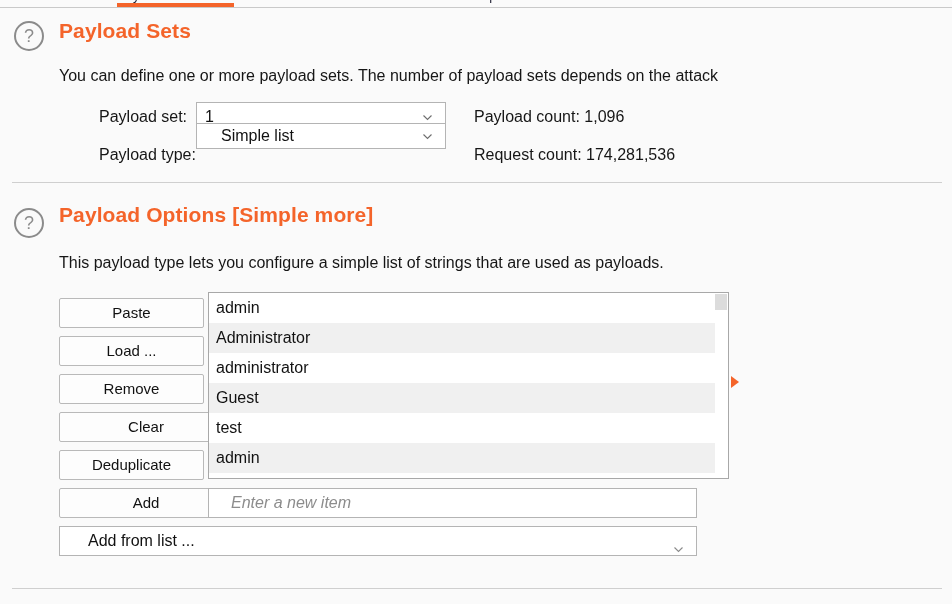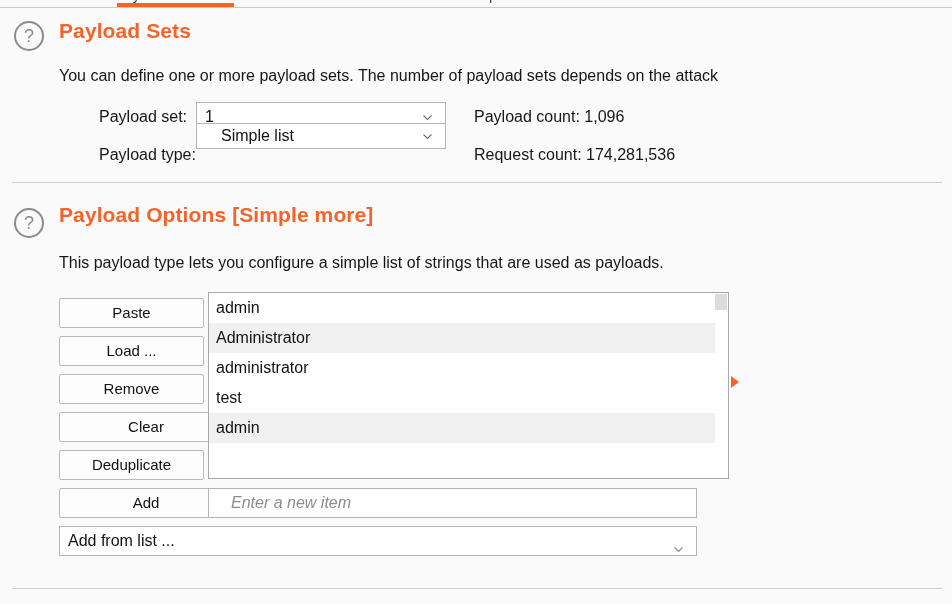--- a/index.html
+++ b/index.html
@@ -213,21 +213,21 @@
     overflow: hidden;
   }
 
   .wide-combo {
     position: absolute;
     box-sizing: border-box;
     background: #ffffff;
     border: 1px solid #b4b4b4;
     font-size: 16px;
     color: #111;
-    padding-left: 8px;
+    padding-left: 28px;
     line-height: 28px;
     white-space: nowrap;
     overflow: hidden;
   }
   .wide-combo .chev {
     position: absolute;
     right: 12px;
     top: 50%;
     margin-top: -5px;
     width: 11px; height: 11px;
@@ -293,20 +293,21 @@
   <button class="btn" style="left:59px; top:183px; width:145px; height:30px;">Remove</button>
   <button class="btn" style="left:59px; top:221px; width:174px; height:30px;">Clear</button>
   <button class="btn" style="left:59px; top:259px; width:145px; height:30px;">Deduplicate</button>
   <button class="btn" style="left:59px; top:297px; width:174px; height:30px;">Add</button>
 
   <div class="listbox" style="left:208px; top:101px; width:521px; height:187px;">
     <div class="listbox-rows" id="payload-rows">
         <div class="list-row">admin</div>
         <div class="list-row alt">Administrator</div>
         <div class="list-row">administrator</div>
+        <div class="list-row alt">Guest</div>
         <div class="list-row">test</div>
         <div class="list-row alt">admin</div>
       </div>
     <div class="listbox-scroll-track">
       <div class="listbox-scroll-thumb"></div>
     </div>
   </div>
 
   <div class="expand-arrow" style="left:731px; top:185px;"></div>
 

